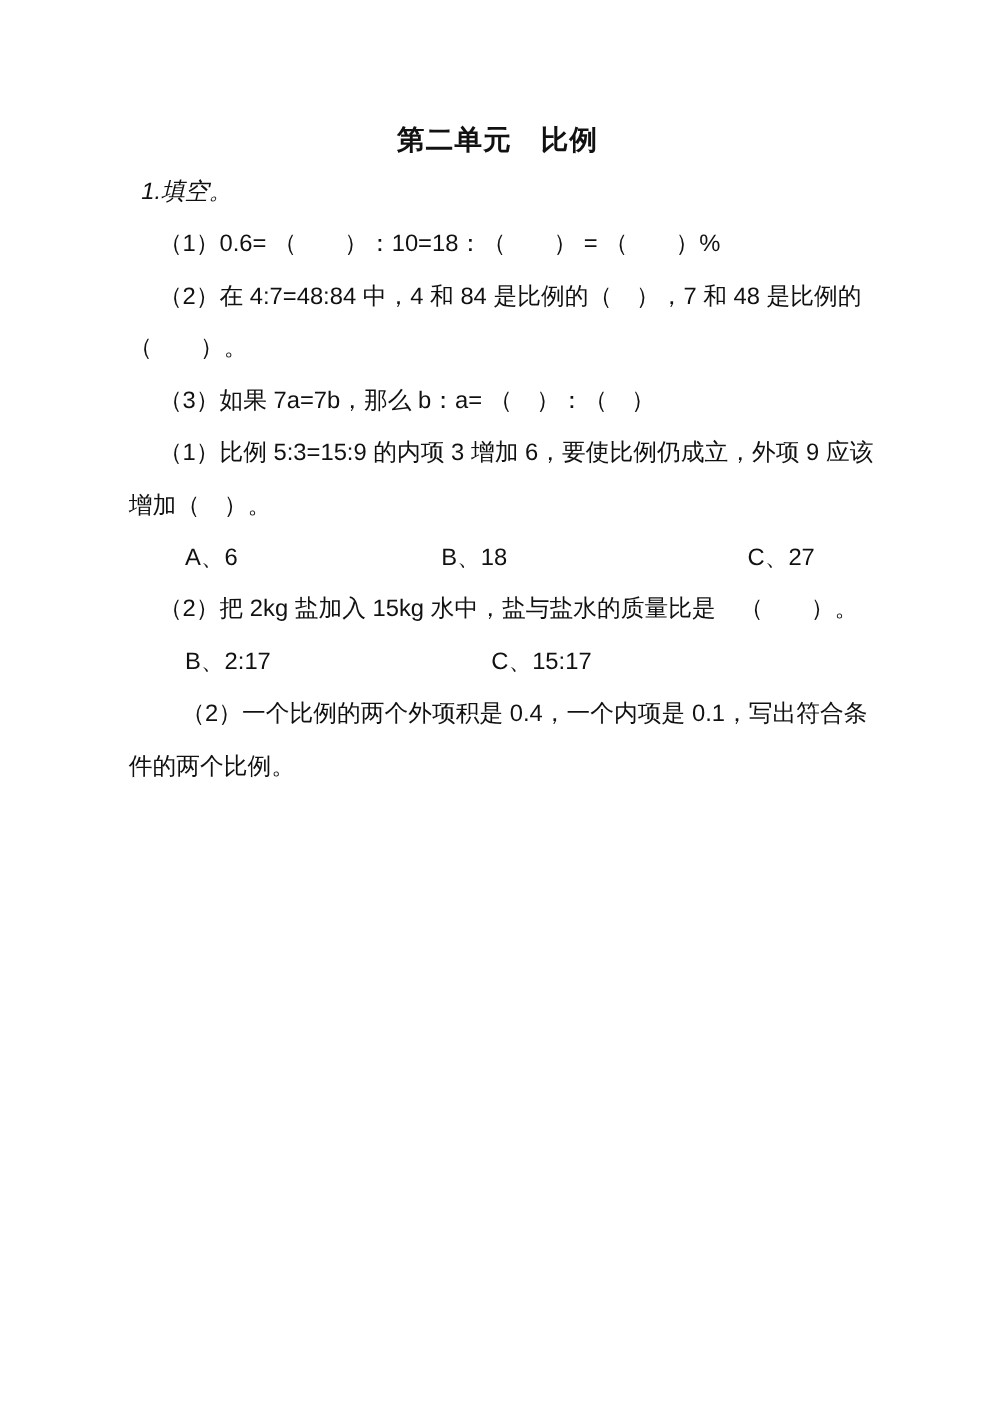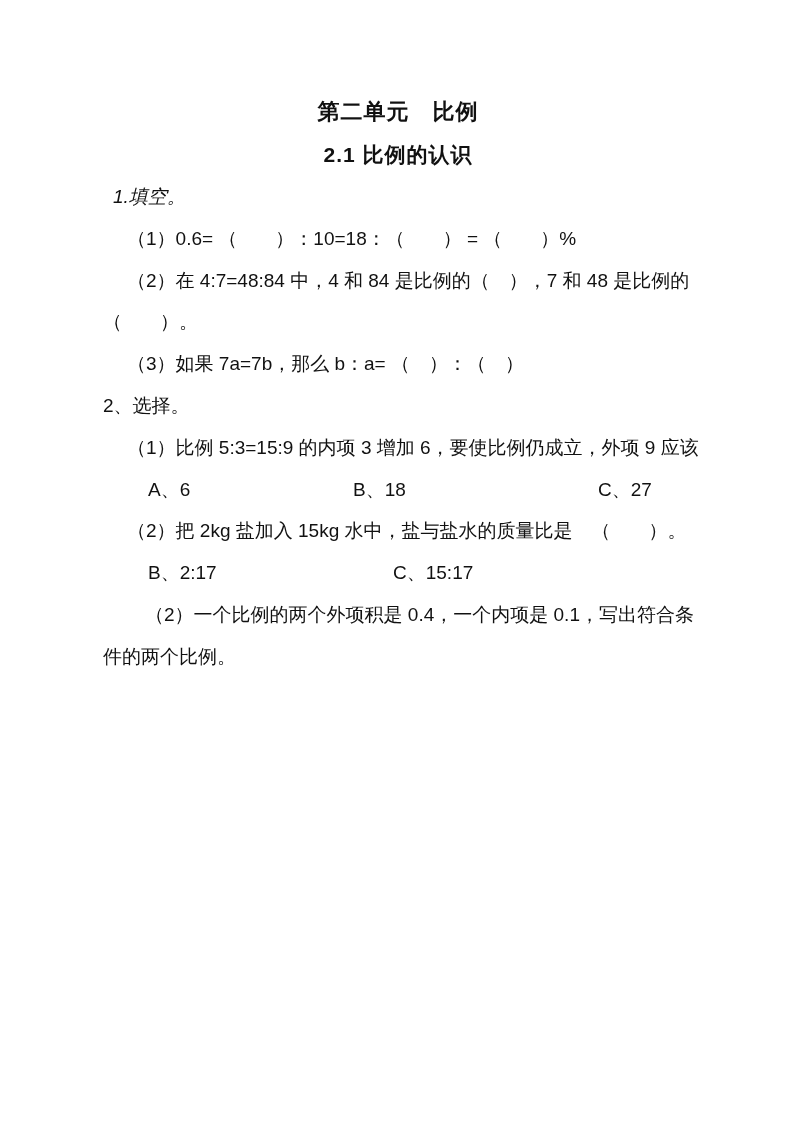--- a/index.html
+++ b/index.html
@@ -56,38 +56,37 @@
   .options-row .opt-b { width: 245px; }
   .options-row .opt-c { width: auto; }
 </style>
 </head>
 <body>
 
 <div class="page">
 
   <div class="doc-title">第二单元　比例</div>
 
-  <div class="doc-subtitle">2.1 比例的认识</div>
 
   <div class="body-text">
 
     <div class="line ind-h1">1.填空。</div>
 
     <div class="line ind-1">（1）0.6= （　　）：10=18：（　　） = （　　）%</div>
 
     <div class="line ind-1">（2）在 4:7=48:84 中，4 和 84 是比例的（　），7 和 48 是比例的</div>
 
     <div class="line">（　　）。</div>
 
     <div class="line ind-1">（3）如果 7a=7b，那么 b：a= （　）：（　）</div>
 
-    <div class="line">2、选择。</div>
 
     <div class="line ind-1">（1）比例 5:3=15:9 的内项 3 增加 6，要使比例仍成立，外项 9 应该</div>
 
+    <div class="line">增加（　）。</div>
 
     <div class="line options-row">
       <span class="opt opt-a">A、6</span>
       <span class="opt opt-b">B、18</span>
       <span class="opt opt-c">C、27</span>
     </div>
 
     <div class="line ind-1">（2）把 2kg 盐加入 15kg 水中，盐与盐水的质量比是　（　　）。</div>
 
     <div class="line options-row">

